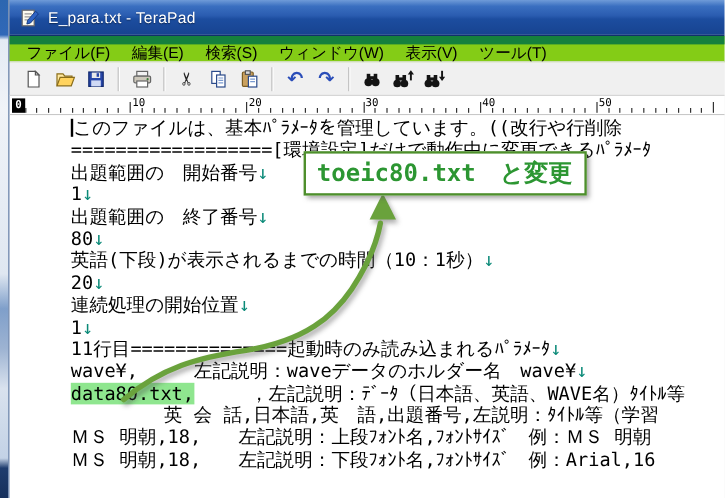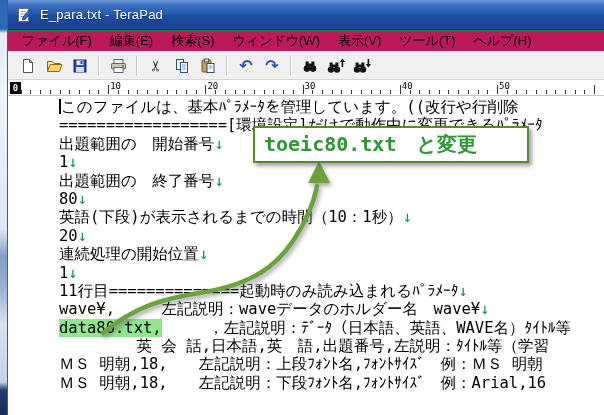--- a/index.html
+++ b/index.html
@@ -23,21 +23,21 @@
 
   .titlebar {
     height:30px; flex:0 0 30px; display:flex; align-items:center; gap:7px; padding:0 9px;
     background:linear-gradient(to bottom, #6f9bd8 0%, #3a6fc0 18%, #2a5cb0 45%, #1c4d9f 55%, #174390 100%);
     border-bottom:1px solid #10306b;
   }
   .title-text { color:#fff; font-size:13px; letter-spacing:0.2px; text-shadow:0 1px 1px rgba(0,0,0,.45); }
 
   .menubar {
     height:22px; flex:0 0 22px; display:flex; align-items:center;
-    background:#be185d; border-top:2px solid #15803d; border-bottom:1px solid #e2e2e2;
+    background:#84cc16; border-top:7px solid #15803d; border-bottom:1px solid #e2e2e2;
     font-size:13px; color:#000; padding-left:5px;
   }
   .menu-item { padding:2px 9px 3px 9px; cursor:default; }
 
   .toolbar {
     height:28px; flex:0 0 28px; display:flex; align-items:center;
     background:#f0f0f0; border-bottom:1px solid #d6d6d6; padding-left:7px;
   }
   .tool-btn { width:26px; height:24px; display:flex; align-items:center; justify-content:center; border:1px solid transparent; }
   .tool-sep { width:2px; height:20px; margin:0 5px; border-left:1px solid #c4c4c4; border-right:1px solid #ffffff; }
@@ -69,21 +69,21 @@
   .nl-mark { color:var(--newline-color,#0b8a78); }
   .caret { display:inline-block; width:2px; height:15px; background:#000; vertical-align:-2px; }
 
   
   .callout-arrow {
     position:absolute; left:0; top:0; width:604px; height:415px;
     pointer-events:none; z-index:5;
     filter:drop-shadow(2px 3px 2px rgba(70,70,70,.45));
   }
   .callout-box {
-    position:absolute; left:253px; top:126px; width:276px; height:37px; z-index:6;
+    position:absolute; left:253px; top:126px; width:236px; height:37px; z-index:6;
     background:#fff; border:2px solid var(--callout-border,#4e8f2c);
     box-shadow:3px 3px 4px rgba(90,90,90,.55);
     display:flex; align-items:center; padding-left:9px;
     font-family:"DejaVu Sans Mono","Liberation Mono",monospace;
     font-size:20px; font-weight:bold; color:var(--callout-text,#2c9632);
     white-space:pre;
   }
 
   svg { display:block; }
 </style>
@@ -109,21 +109,20 @@
       <span class="title-text">E_para.txt - TeraPad</span>
     </div>
 
     <div class="menubar">
         <div class="menu-item">ファイル(F)</div>
         <div class="menu-item">編集(E)</div>
         <div class="menu-item">検索(S)</div>
         <div class="menu-item">ウィンドウ(W)</div>
         <div class="menu-item">表示(V)</div>
         <div class="menu-item">ツール(T)</div>
-        <div class="menu-item">ヘルプ(H)</div>
       </div>
 
     <div class="toolbar">
         <div class="tool-btn">
           <span>
             <svg width="16" height="16" viewBox="0 0 16 16">
               <path d="M3.5,1.5 h6 l3,3 v10 h-9 z" fill="#fff" stroke="#555"></path>
               <path d="M9.5,1.5 v3 h3 z" fill="#ddd" stroke="#555"></path>
             </svg>
           </span>

